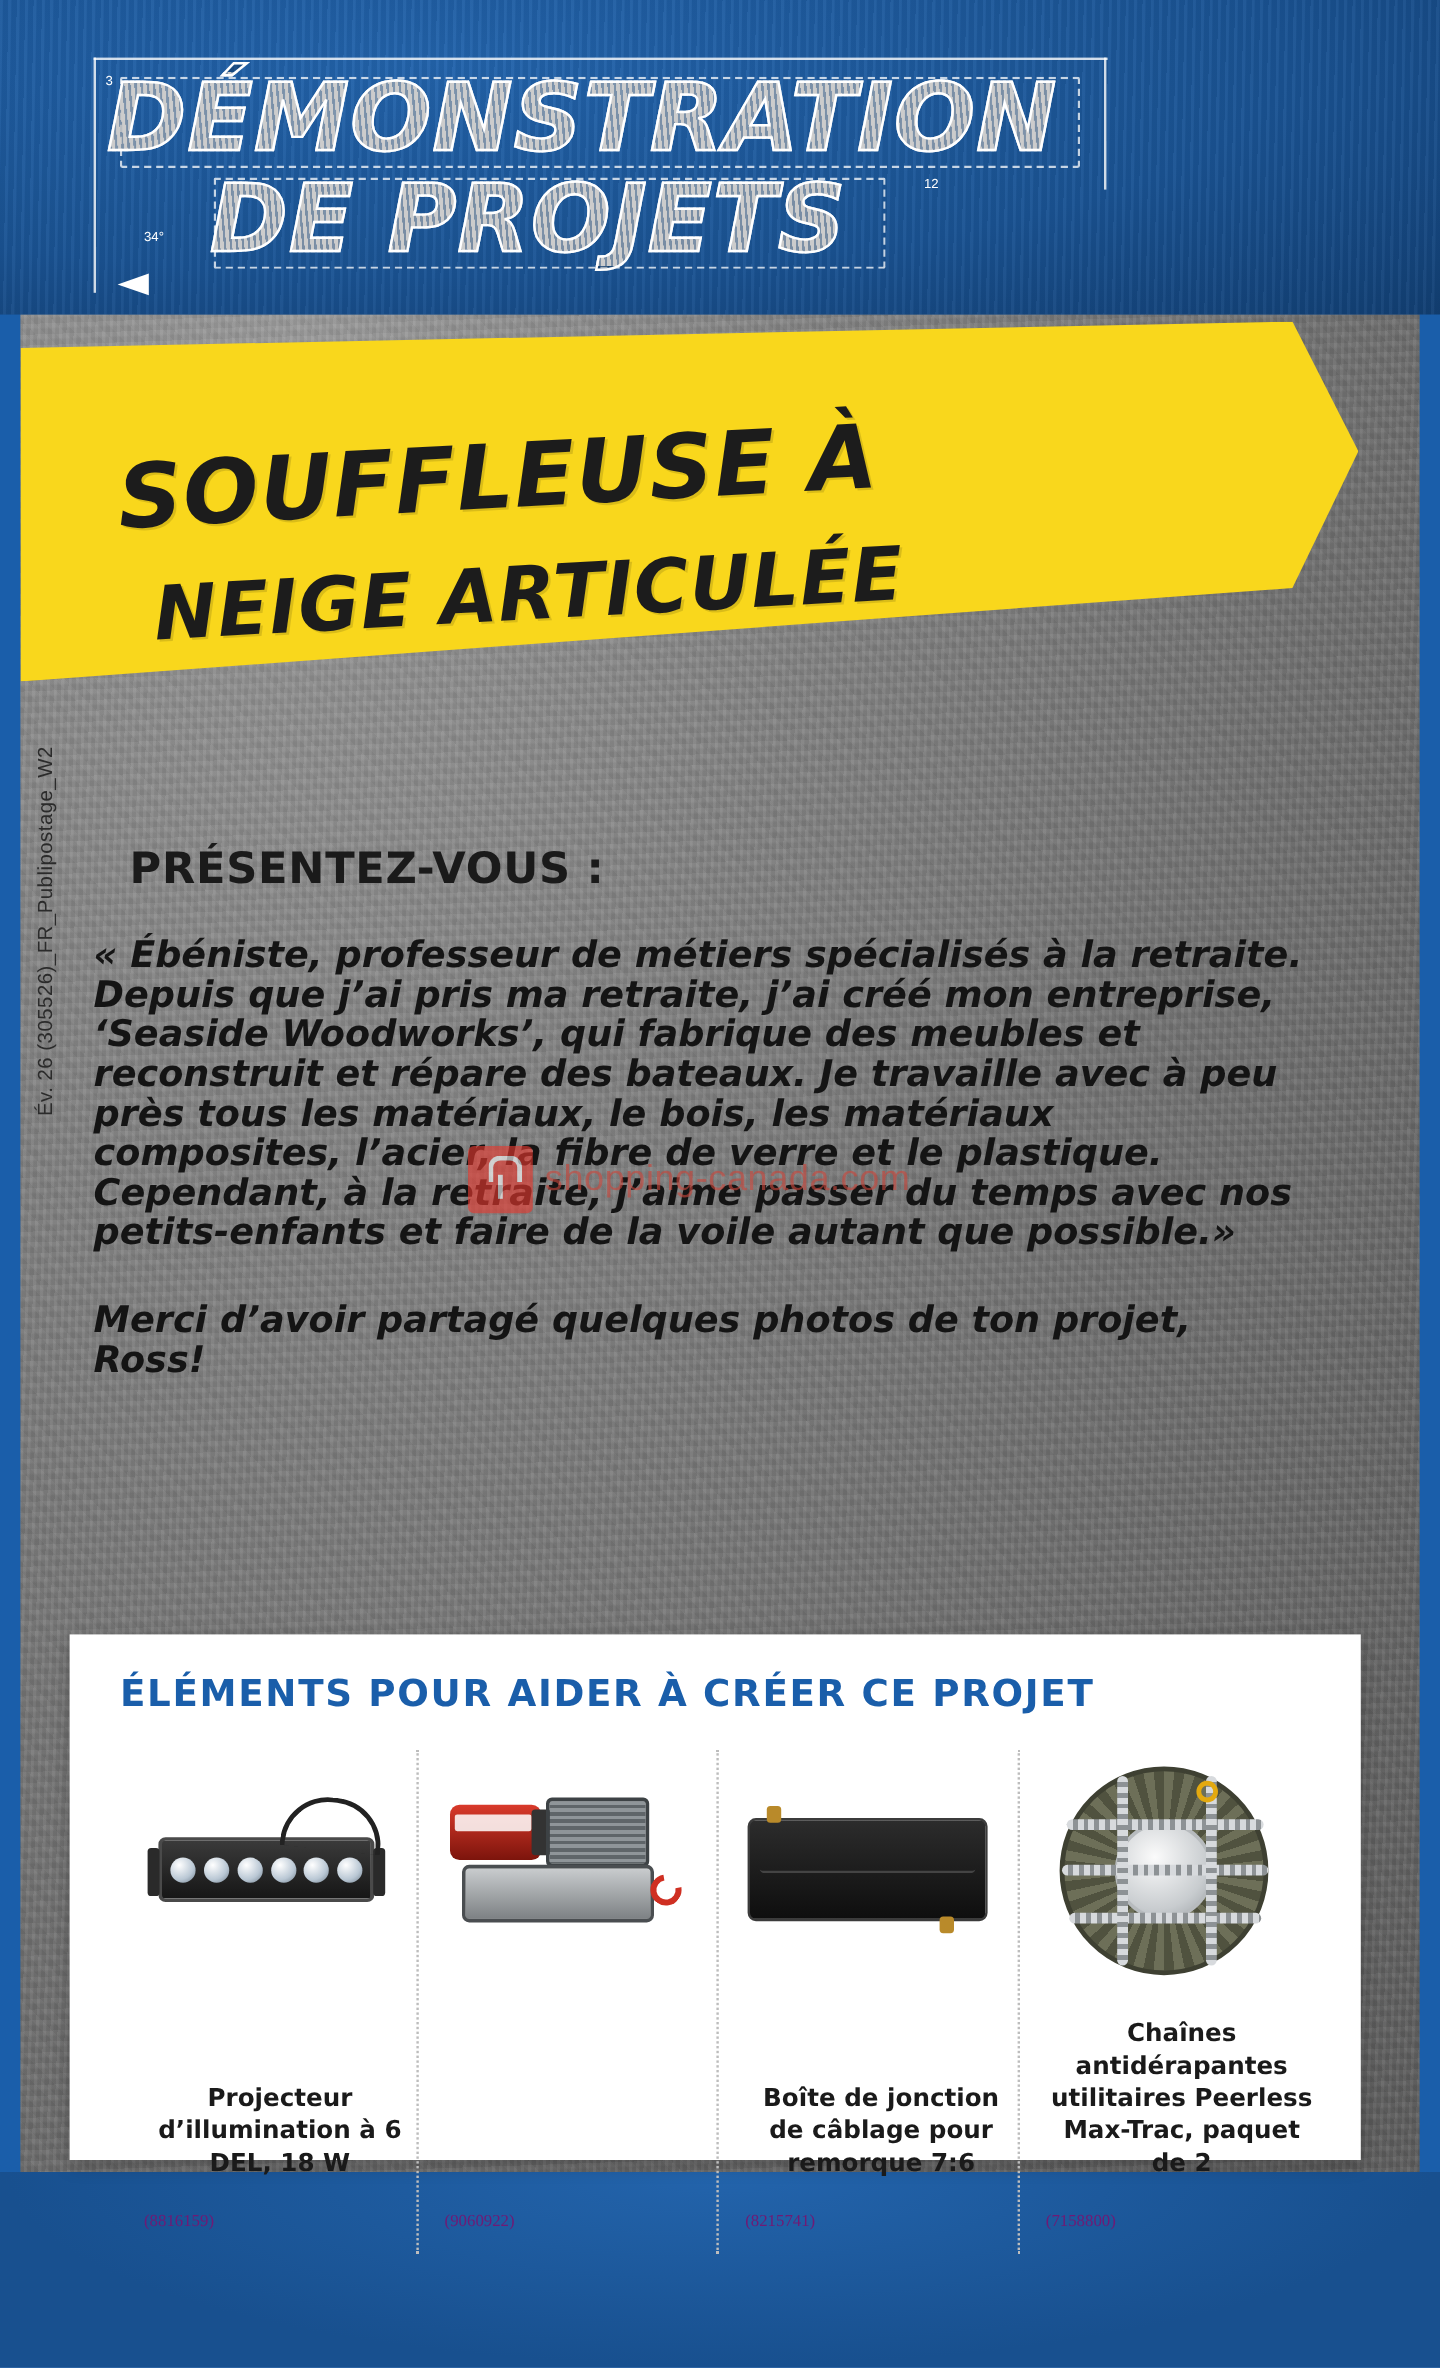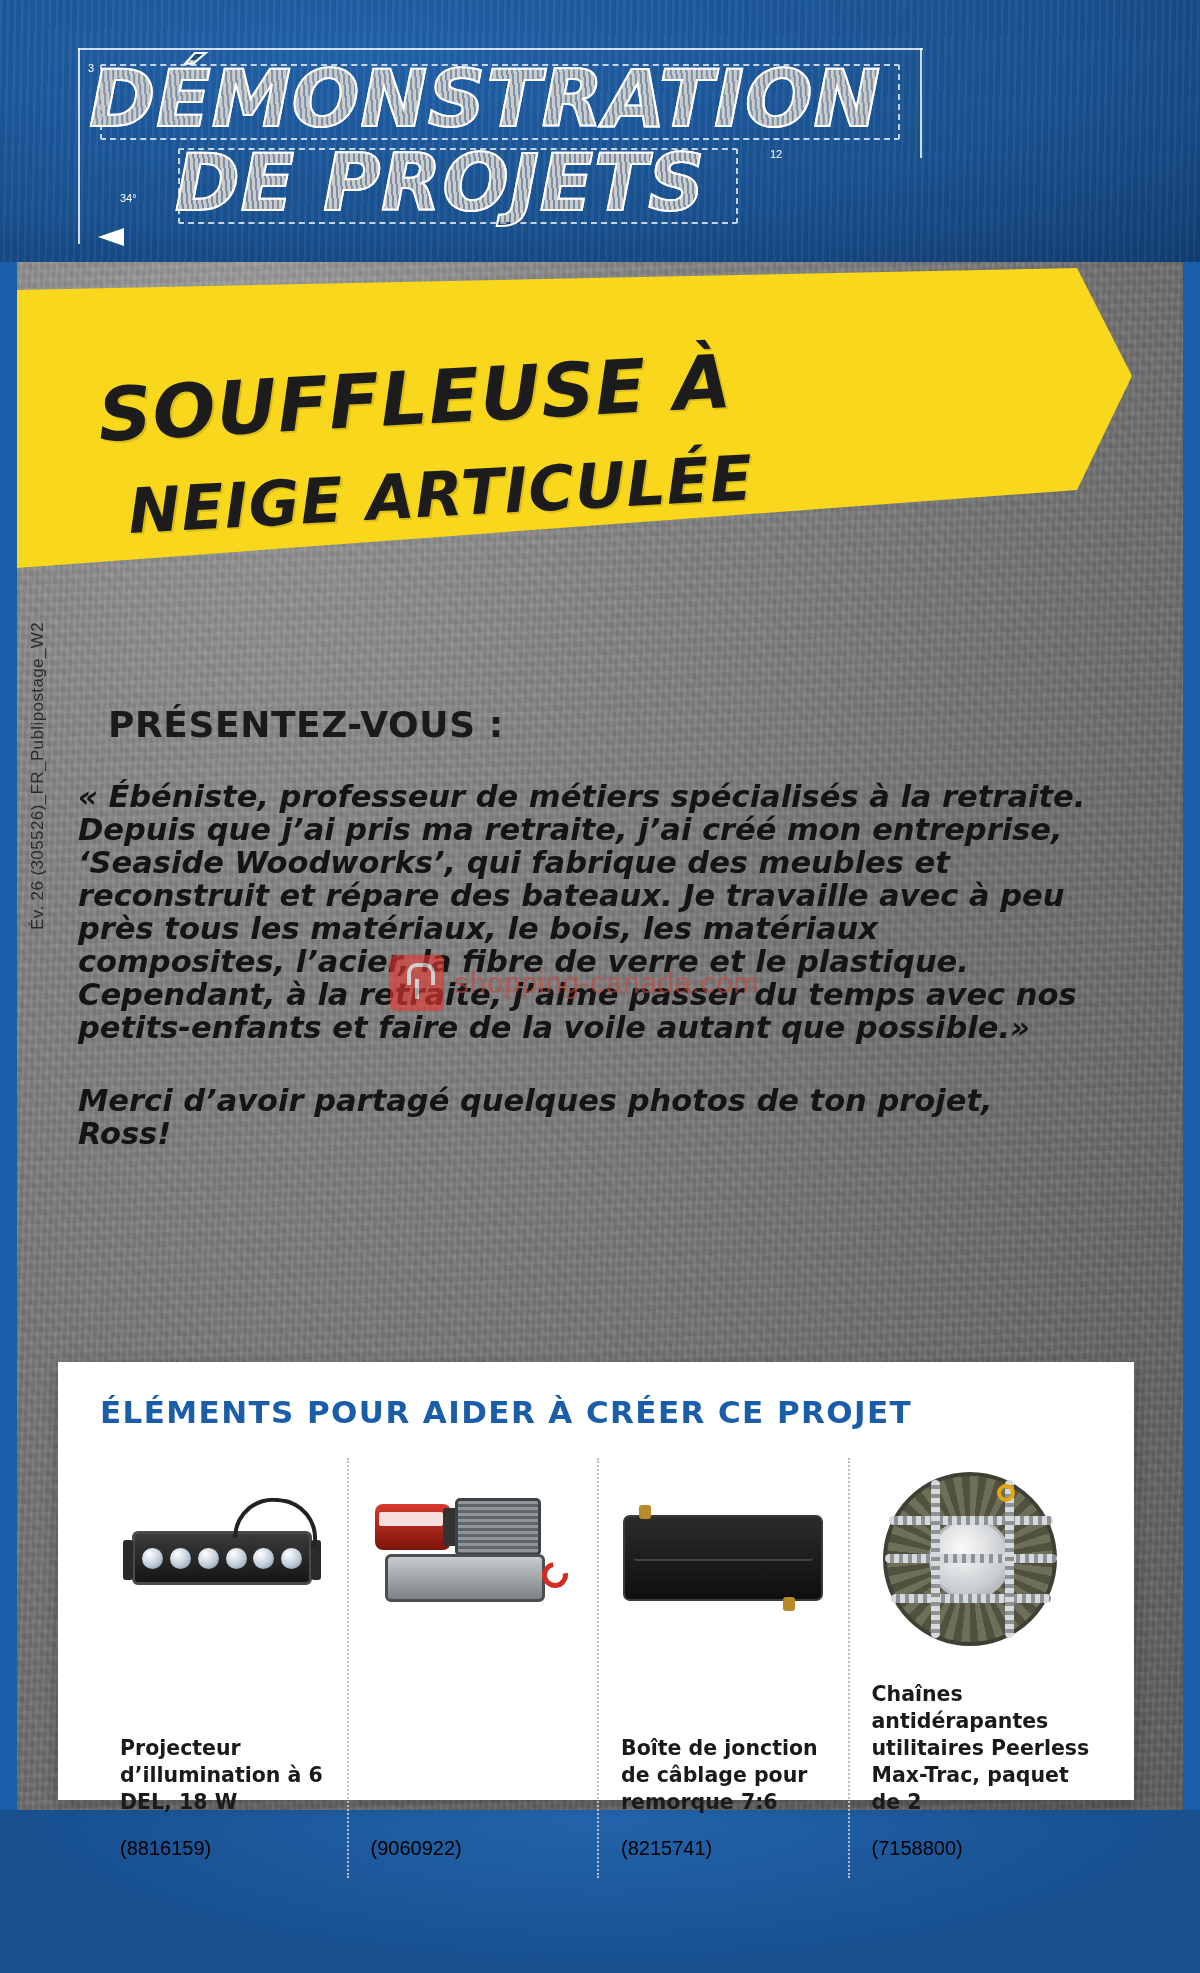--- a/index.html
+++ b/index.html
@@ -266,20 +266,21 @@
     left: 40px;
     top: 96px;
     width: 1000px;
     height: 420px;
     display: flex;
   }
   .cell {
     flex: 1;
     position: relative;
     padding: 0 14px;
+    text-align: center;
   }
   .cell + .cell { border-left: 2px dotted #bdbdbd; }
   .thumb {
     height: 200px;
     display: flex;
     align-items: center;
     justify-content: center;
     position: relative;
   }
   .pname {
@@ -289,23 +290,23 @@
     font-size: 20.5px;
     line-height: 27px;
     font-weight: 700;
     color: #1a1a1a;
     font-family: "DejaVu Sans", sans-serif;
   }
   .psku {
     position: absolute;
     left: 22px;
     bottom: 18px;
-    font-size: 20px;
-    color: #000000;
-    font-family: Liberation Sans, sans-serif;
+    font-size: 14px;
+    color: #701a75;
+    font-family: Liberation Serif, serif;
   }
   .cell.c4 .pname { bottom: 62px; }
 
   
   .lightbar {
     width: 180px; height: 54px;
     background: linear-gradient(180deg,#3a3a3a,#161616);
     border-radius: 6px;
     display: flex;
     align-items: center;

